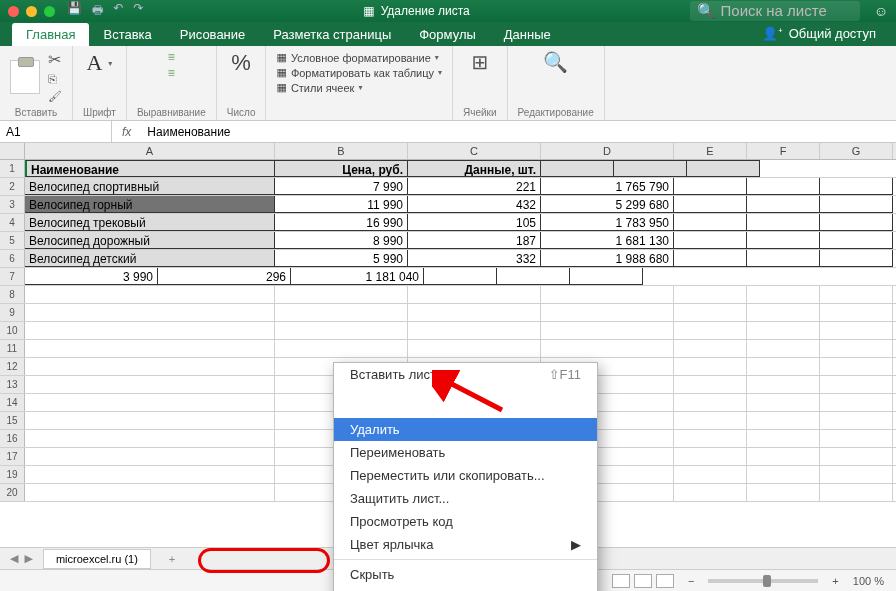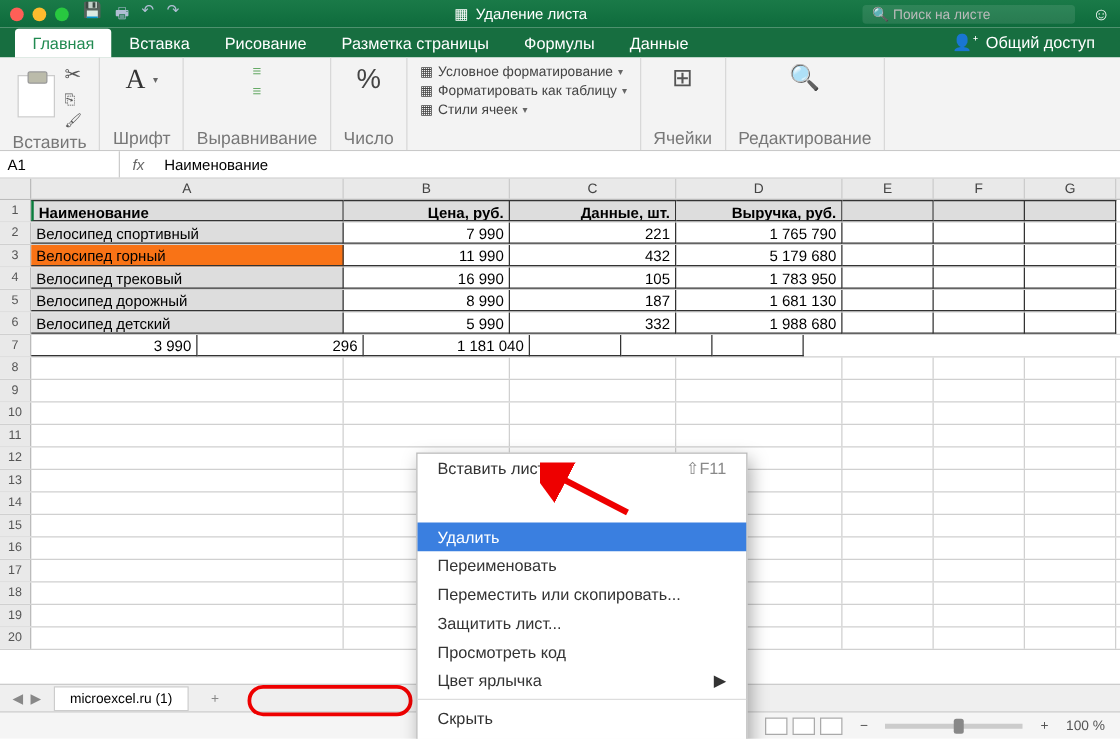--- a/index.html
+++ b/index.html
@@ -3,41 +3,41 @@
 <meta charset="utf-8">
 <style>
 * { box-sizing: border-box; margin: 0; padding: 0; font-family: -apple-system, "Helvetica Neue", Arial, sans-serif; }
 body { background: #fff; width: 896px; height: 591px; overflow: hidden; position: relative; }
 .titlebar { height: 22px; background: linear-gradient(#1a7a48, #0e6b3c); display: flex; align-items: center; padding: 0 8px; color: #fff; font-size: 12px; }
 .traffic { display: flex; gap: 7px; margin-right: 12px; }
 .dot { width: 11px; height: 11px; border-radius: 50%; }
 .tb-icons { display: flex; gap: 10px; color: #cce; font-size: 12px; }
 .tb-icons span { cursor: pointer; opacity: .85; }
 .titlebar .title { flex: 1; text-align: center; display:flex; align-items:center; justify-content:center; gap:6px; }
-.titlebar .search { background: rgba(255,255,255,.1); border-radius: 3px; padding: 1px 8px; width: 170px; font-size: 11px; color: #bbb; }
+.titlebar .search { background: rgba(255,255,255,.1); border-radius: 3px; padding: 1px 8px; width: 170px; font-size: 15px; color: #bbb; }
 .titlebar .user { margin-left: 14px; font-size: 14px; }
 .ribbon-tabs { height: 24px; background: #176e40; display: flex; align-items: flex-end; padding-left: 12px; color: #fff; font-size: 13px; }
 .tab { padding: 4px 14px 4px; cursor: pointer; }
 .tab.active { background: #fff; color: #218a51; border-radius: 3px 3px 0 0; font-weight: 500; }
 .share { margin-left: auto; margin-right: 12px; padding: 4px 8px; display:flex; align-items:center; gap:6px; font-weight:500; }
 .ribbon { height: 75px; background: #f3f3f3; border-bottom: 1px solid #c9c9c9; display: flex; font-size: 11px; color: #555; }
 .group { border-right: 1px solid #d8d8d8; padding: 4px 10px 2px; display:flex; flex-direction:column; justify-content:space-between; align-items:center; }
-.group .label { font-size: 14px; color: #777; margin-top: 2px; }
+.group .label { font-size: 10px; color: #777; margin-top: 2px; }
 .paste-ico { width: 30px; height: 34px; background: #fff; border:1px solid #ccc; position:relative; }
 .paste-ico::after{content:"";position:absolute;top:-4px;left:7px;width:14px;height:8px;background:#bba;border:1px solid #999;border-radius:2px;}
 .scissors { font-size: 16px; color:#555;}
 .drop { font-size:8px; color:#666; }
 .big-a { font-family: Georgia, serif; font-size: 22px; color: #333; }
 .small-ops { display:flex; flex-direction:column; gap:2px; font-size:12px; color:#6a6; }
 .pct { font-size: 22px; color:#444; }
 .fmt-list { font-size: 11px; color:#444; }
 .fmt-list div { display:flex; align-items:center; gap:4px; padding:1px 0; cursor:pointer;}
 .cells-ico, .edit-ico { font-size: 20px; }
 .formula-bar { height: 22px; background: #fff; border-bottom: 1px solid #c9c9c9; display:flex; align-items:center; font-size: 12px; }
-.name-box { width: 96px; padding: 0 6px; border-right:1px solid #ccc; height:100%; display:flex; align-items:center; }
+.name-box { width: 112px; padding: 0 6px; border-right:1px solid #ccc; height:100%; display:flex; align-items:center; }
 .fx { padding: 0 10px; color:#666; font-style:italic; }
 .fx-input { flex:1; padding:0 6px; }
 .grid { position: relative; font-size: 12px; }
 .col-header { display:flex; height: 17px; background: #e9e9e9; border-bottom:1px solid #bbb; }
 .rownum-col { width: 25px; background:#e9e9e9; border-right:1px solid #bbb; }
 .ch { border-right:1px solid #ccc; text-align:center; font-size:11px; color:#444; line-height:17px; }
 .row { display:flex; height: 18px; border-bottom:1px solid #d0d0d0; }
 .rn { width:25px; background:#e9e9e9; border-right:1px solid #bbb; text-align:center; font-size:10px; color:#555; line-height:18px; }
 .cell { border-right:1px solid #d0d0d0; padding:0 4px; line-height:18px; white-space:nowrap; overflow:hidden; }
 .data-row .cell { border-right:1px solid #333; border-bottom:1px solid #333; }
@@ -175,41 +175,40 @@
     <div class="ch col-EFG">E</div>
     <div class="ch col-EFG">F</div>
     <div class="ch col-EFG">G</div>
   </div>
   <div id="rows">
       <div class="row hdr-row">
         <div class="rn">1</div>
         <div class="cell col-A sel">Наименование</div>
         <div class="cell col-B num">Цена, руб.</div>
         <div class="cell col-C num">Данные, шт.</div>
-        <div class="cell col-D num">Выручка, руб.</div>
         <div class="cell col-EFG"></div>
         <div class="cell col-EFG"></div>
         <div class="cell col-EFG"></div>
       </div>
       <div class="row data-row">
         <div class="rn">2</div>
         <div class="cell col-A" style="background:#ddd">Велосипед спортивный</div>
         <div class="cell col-B num">7 990</div>
         <div class="cell col-C num">221</div>
         <div class="cell col-D num">1 765 790</div>
         <div class="cell col-EFG"></div>
         <div class="cell col-EFG"></div>
         <div class="cell col-EFG"></div>
       </div>
       <div class="row data-row">
         <div class="rn">3</div>
-        <div class="cell col-A" style="background:#f97316">Велосипед горный</div>
+        <div class="cell col-A" style="background:#737373">Велосипед горный</div>
         <div class="cell col-B num">11 990</div>
         <div class="cell col-C num">432</div>
-        <div class="cell col-D num">5 179 680</div>
+        <div class="cell col-D num">5 299 680</div>
         <div class="cell col-EFG"></div>
         <div class="cell col-EFG"></div>
         <div class="cell col-EFG"></div>
       </div>
       <div class="row data-row">
         <div class="rn">4</div>
         <div class="cell col-A" style="background:#ddd">Велосипед трековый</div>
         <div class="cell col-B num">16 990</div>
         <div class="cell col-C num">105</div>
         <div class="cell col-D num">1 783 950</div>
@@ -331,30 +330,20 @@
         <div class="cell col-A"></div>
         <div class="cell col-B"></div>
         <div class="cell col-C"></div>
         <div class="cell col-D"></div>
         <div class="cell col-EFG"></div>
         <div class="cell col-EFG"></div>
         <div class="cell col-EFG"></div>
       </div>
       <div class="row">
         <div class="rn">17</div>
-        <div class="cell col-A"></div>
-        <div class="cell col-B"></div>
-        <div class="cell col-C"></div>
-        <div class="cell col-D"></div>
-        <div class="cell col-EFG"></div>
-        <div class="cell col-EFG"></div>
-        <div class="cell col-EFG"></div>
-      </div>
-      <div class="row">
-        <div class="rn">18</div>
         <div class="cell col-A"></div>
         <div class="cell col-B"></div>
         <div class="cell col-C"></div>
         <div class="cell col-D"></div>
         <div class="cell col-EFG"></div>
         <div class="cell col-EFG"></div>
         <div class="cell col-EFG"></div>
       </div>
       <div class="row">
         <div class="rn">19</div>

